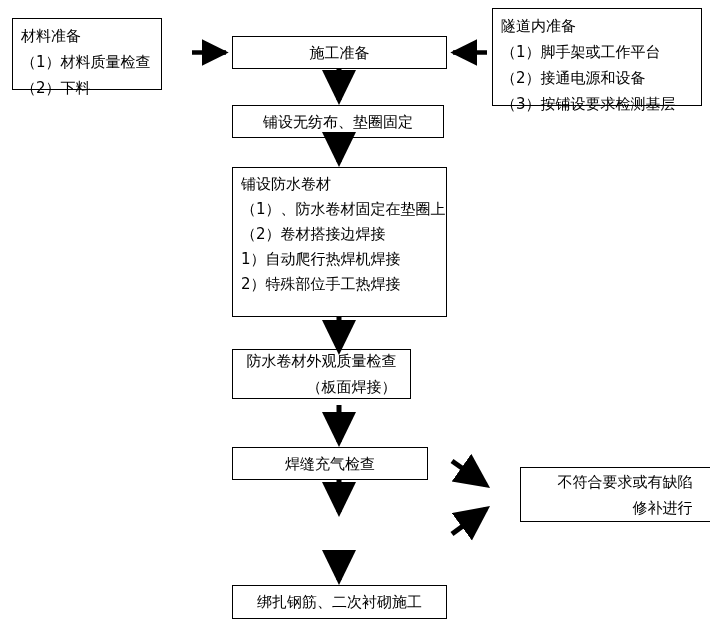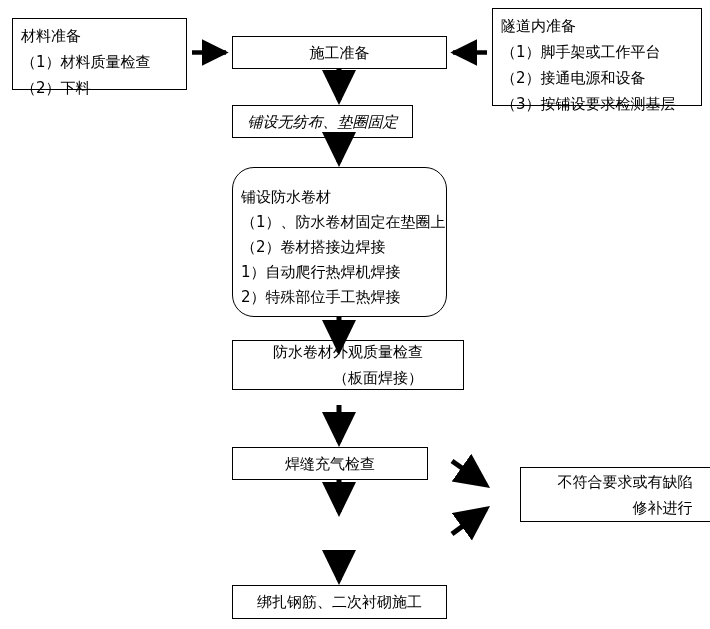--- a/index.html
+++ b/index.html
@@ -39,40 +39,40 @@
     position: absolute;
     overflow: visible;
     pointer-events: none;
   }
 </style>
 </head>
 <body>
 
 <div id="canvas">
 
-  <div class="box left" style="left:12px; top:18px; width:175px; height:72px;">材料准备
+  <div class="box left" style="left:12px; top:18px; width:150px; height:72px;">材料准备
 （1）材料质量检查
 （2）下料</div>
 
   <div class="box left" style="left:492px; top:8px; width:210px; height:98px;">隧道内准备
 （1）脚手架或工作平台
 （2）接通电源和设备
 （3）按铺设要求检测基层</div>
 
   <div class="box center" style="left:232px; top:36px; width:215px; height:33px;">施工准备</div>
 
-  <div class="box center" style="left:232px; top:105px; width:181px; height:33px;font-style:italic;">铺设无纺布、垫圈固定</div>
+  <div class="box center" style="left:232px; top:105px; width:212px; height:33px;">铺设无纺布、垫圈固定</div>
 
-  <div class="box left" style="left:232px; top:167px; width:215px; height:150px; line-height:25px; padding:17px 0 5px 8px;border-radius:22px;">铺设防水卷材
+  <div class="box left" style="left:232px; top:167px; width:215px; height:150px; line-height:25px; padding:4px 0 5px 8px;">铺设防水卷材
 （1）、防水卷材固定在垫圈上
 （2）卷材搭接边焊接
 1）自动爬行热焊机焊接
 2）特殊部位手工热焊接</div>
 
-  <div class="box center" style="left:232px; top:340px; width:232px; height:50px;">防水卷材外观质量检查
+  <div class="box center" style="left:232px; top:349px; width:179px; height:50px;">防水卷材外观质量检查
 （板面焊接）</div>
 
   <div class="box center" style="left:232px; top:447px; width:196px; height:33px;">焊缝充气检查</div>
 
 
   <div class="box center" style="left:232px; top:585px; width:215px; height:34px;">绑扎钢筋、二次衬砌施工</div>
 
   <div class="box center" style="left:492px; top:467px; width:210px; height:55px;margin-left:28px;">不符合要求或有缺陷
 修补进行</div>
 

